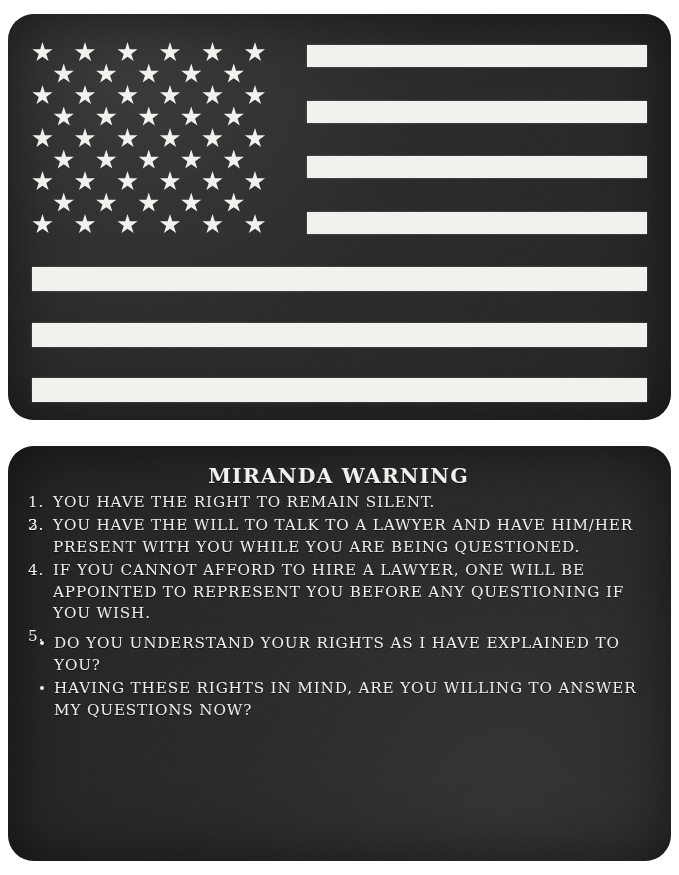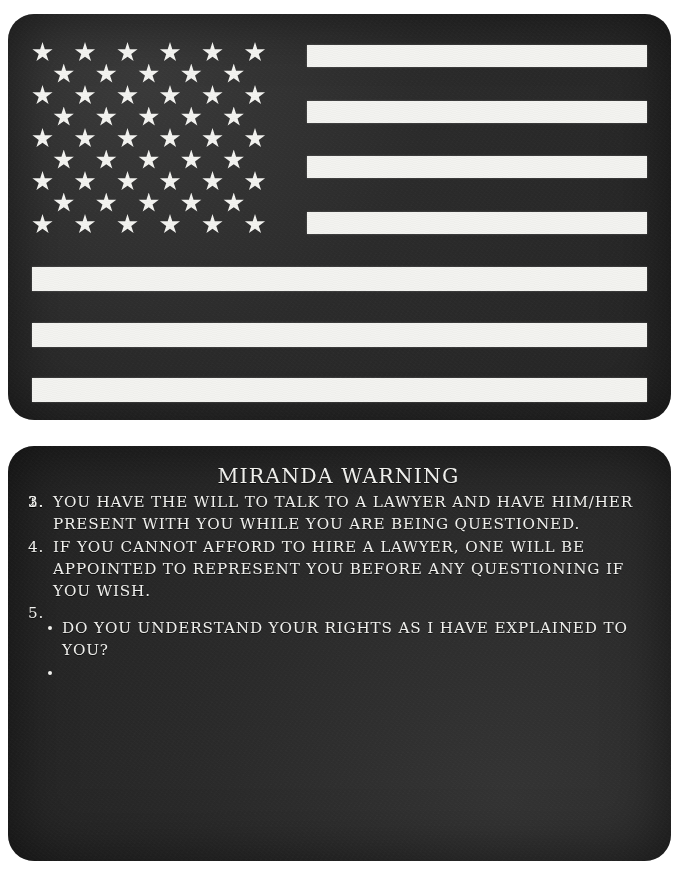--- a/index.html
+++ b/index.html
@@ -95,21 +95,21 @@
   }
   .card-inner {
     position: relative;
     padding: 18px 22px 10px 20px;
     font-family: "DejaVu Serif", serif;
     letter-spacing: .6px;
   }
   .title {
     text-align: center;
     font-size: 20.5px;
-    font-weight: 400;
+    font-weight: 700;
     letter-spacing: 1.1px;
     margin: 0 0 4px 0;
     text-shadow: 0 1px 0 rgba(0,0,0,.7);
   }
   .subtitle {
     text-align: center;
     font-size: 20.5px;
     font-weight: 700;
     letter-spacing: 1.1px;
     margin: 6px 0 2px 0;
@@ -130,21 +130,21 @@
     text-shadow: 0 1px 0 rgba(0,0,0,.6);
   }
   ol.rights li .num {
     position: absolute;
     left: 0;
     top: 0;
     font-size: 15.2px;
   }
   ul.waiver {
     list-style: none;
-    margin: 16px;
+    margin: 8px;
     padding: 0;
   }
   ul.waiver li {
     position: relative;
     font-size: 15.2px;
     line-height: 1.44;
     letter-spacing: .85px;
     padding-left: 18px;
     margin-bottom: 1px;
     text-shadow: 0 1px 0 rgba(0,0,0,.6);
@@ -227,29 +227,29 @@
     <div class="stripe long l3"></div>
 
     <div class="grain"></div>
   </div>
 
   <div class="text-card">
     <div class="card-inner">
       <div class="title">MIRANDA WARNING</div>
 
       <ol class="rights" id="rights-list">
-          <li><span class="num">1.</span></li>
+          <li><span class="num">1.</span><span>YOU HAVE THE RIGHT TO REMAIN SILENT.</span></li>
           <li><span class="num">2.</span></li>
           <li><span class="num">3.</span><span>YOU HAVE THE WILL TO TALK TO A LAWYER AND HAVE HIM/HER PRESENT WITH YOU WHILE YOU ARE BEING QUESTIONED.</span></li>
           <li><span class="num">4.</span><span>IF YOU CANNOT AFFORD TO HIRE A LAWYER, ONE WILL BE APPOINTED TO REPRESENT YOU BEFORE ANY QUESTIONING IF YOU WISH.</span></li>
           <li><span class="num">5.</span></li>
         </ol>
 
 
       <ul class="waiver" id="waiver-list">
           <li><span class="dot"></span><span>DO YOU UNDERSTAND YOUR RIGHTS AS I HAVE EXPLAINED TO YOU?</span></li>
-          <li><span class="dot"></span></li>
+          <li><span class="dot"></span><span>HAVING THESE RIGHTS IN MIND, ARE YOU WILLING TO ANSWER MY QUESTIONS NOW?</span></li>
         </ul>
     </div>
     <div class="grain"></div>
   </div>
 
 </div>
 
 </body></html>

